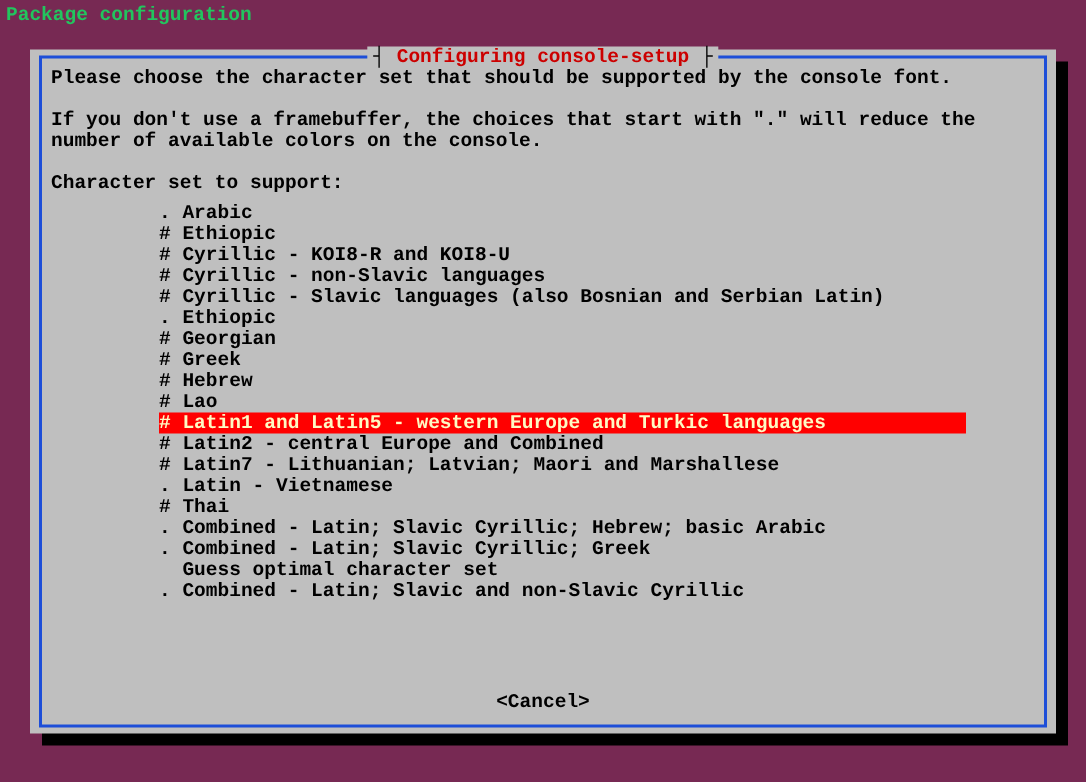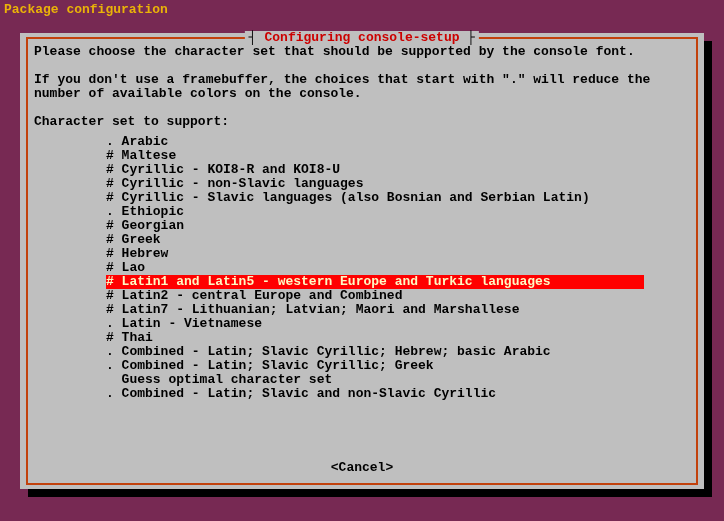--- a/index.html
+++ b/index.html
@@ -18,21 +18,21 @@
     font-size: 13px;
     line-height: 14px;
     color: #000;
     position: relative;
     box-sizing: border-box;
   }
   .header {
     position: absolute;
     top: 3px;
     left: 4px;
-    color: #eab308;
+    color: #22c55e;
     font-weight: bold;
   }
   .dialog {
     position: absolute;
     left: 20px;
     top: 33px;
     width: 684px;
     height: 456px;
     background: #bfbfbf;
     box-sizing: border-box;
@@ -46,21 +46,21 @@
     background: #000;
     z-index: 0;
   }
   .dialog { z-index: 1; }
   .dialog-inner {
     position: absolute;
     left: 6px;
     top: 4px;
     right: 6px;
     bottom: 4px;
-    border: 2px solid #c2410c;
+    border: 2px solid #1d4ed8;
     box-sizing: border-box;
     padding: 6px 6px 4px 6px;
   }
   .dialog-title {
     position: absolute;
     top: -8px;
     left: 50%;
     transform: translateX(-50%);
     background: #bfbfbf;
     color: #c00;
@@ -112,21 +112,21 @@
   <div class="dialog">
     <div class="dialog-inner">
       <div class="dialog-title"><span class="bar">┤ </span><span>Configuring console-setup</span><span class="bar"> ├</span></div>
 
       <div class="body-text">Please choose the character set that should be supported by the console font.</div>
       <div class="body-text" style="margin-top:14px;">If you don't use a framebuffer, the choices that start with "." will reduce the number of available colors on the console.</div>
       <div class="body-text" style="margin-top:14px;">Character set to support:</div>
 
       <div class="list" id="charset-list">
           <div class="list-row"><span class="sel">. Arabic</span></div>
-          <div class="list-row"><span class="sel"># Maltese</span></div>
+          <div class="list-row"><span class="sel"># Ethiopic</span></div>
           <div class="list-row"><span class="sel"># Cyrillic - KOI8-R and KOI8-U</span></div>
           <div class="list-row"><span class="sel"># Cyrillic - non-Slavic languages</span></div>
           <div class="list-row"><span class="sel"># Cyrillic - Slavic languages (also Bosnian and Serbian Latin)</span></div>
           <div class="list-row"><span class="sel">. Ethiopic</span></div>
           <div class="list-row"><span class="sel"># Georgian</span></div>
           <div class="list-row"><span class="sel"># Greek</span></div>
           <div class="list-row"><span class="sel"># Hebrew</span></div>
           <div class="list-row"><span class="sel"># Lao</span></div>
           <div class="list-row selected"><span class="sel"># Latin1 and Latin5 - western Europe and Turkic languages            </span></div>
           <div class="list-row"><span class="sel"># Latin2 - central Europe and Combined</span></div>

